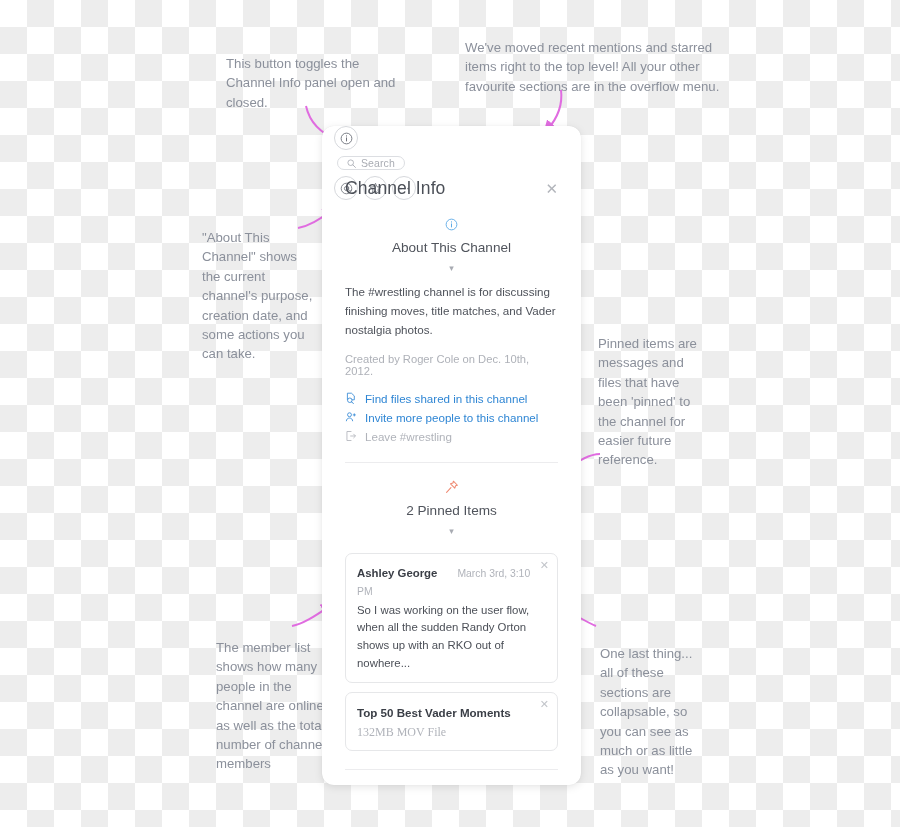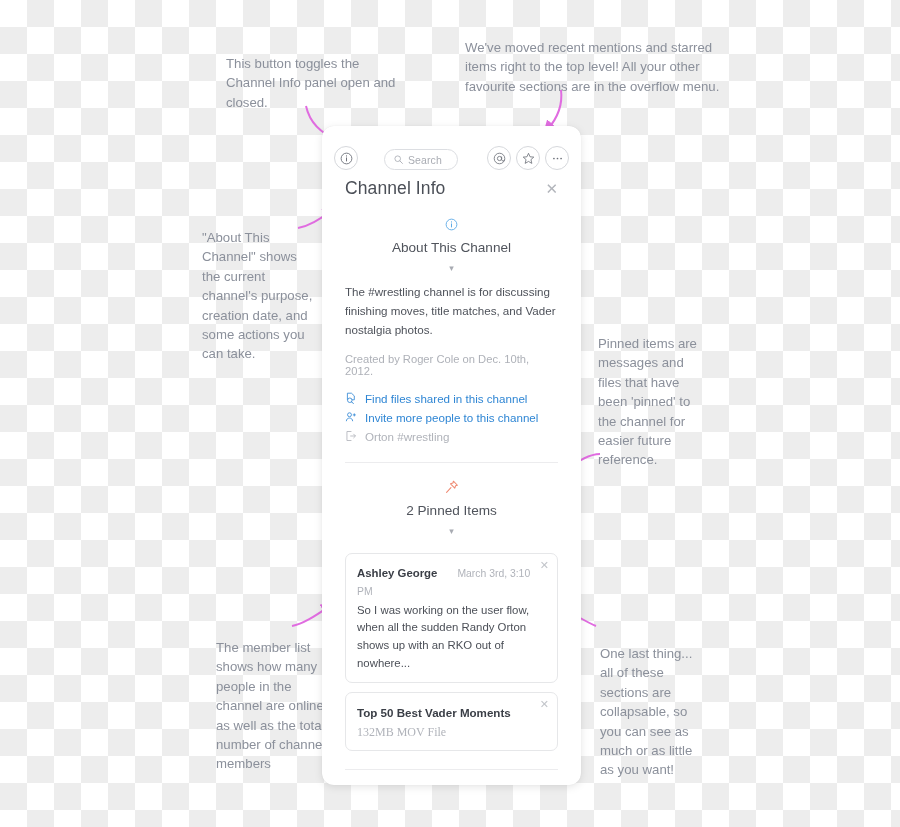--- a/index.html
+++ b/index.html
@@ -44,24 +44,25 @@
     height: 659px;
     background: #ffffff;
     border-radius: 12px;
     box-shadow: 0 2px 9px rgba(0,0,0,0.10), 0 0 1px rgba(0,0,0,0.10);
     overflow: hidden;
   }
 
   .toolbar {
     height: 44px;
     display: flex;
-    align-items: flex-end;
+    align-items: flex-start;
     padding: 0 12px;
     box-sizing: border-box;
-    gap: 23px;
+    gap: 6px;
+    flex-direction: column;
   }
   .circ-btn {
     width: 22px;
     height: 22px;
     border-radius: 50%;
     border: 1px solid #d6d8dc;
     display: flex;
     align-items: center;
     justify-content: center;
     background: #fff;
@@ -383,21 +384,21 @@
           <line x1="10.4" y1="5.2" x2="14.4" y2="5.2" stroke="#2f86d4" stroke-width="1.1"></line>
         </svg>
         <span>Invite more people to this channel</span>
       </div>
       <div class="action-row muted">
         <svg width="12" height="12" viewBox="0 0 16 16">
           <path d="M8.6 2 h-6 v12 h6" fill="none" stroke="#b0b3ba" stroke-width="1.1" stroke-linejoin="round"></path>
           <line x1="7" y1="8" x2="14" y2="8" stroke="#b0b3ba" stroke-width="1.1"></line>
           <path d="M11.2 5.2 L14 8 L11.2 10.8" fill="none" stroke="#b0b3ba" stroke-width="1.1" stroke-linejoin="round"></path>
         </svg>
-        <span>Orton #wrestling</span>
+        <span>Leave #wrestling</span>
       </div>
     </div>
 
     <div class="divider"></div>
 
     <div class="section-head">
       <svg width="14" height="14" viewBox="0 0 16 16">
         <path d="M9.6 1.4 L14.2 6 L12.1 6.6 L11.2 9.3 L6.3 4.4 L9 3.5 Z" fill="none" stroke="#ef8a72" stroke-width="1.2" stroke-linejoin="round"></path>
         <line x1="6.8" y1="8.7" x2="1.8" y2="14.2" stroke="#ef8a72" stroke-width="1.2" stroke-linecap="round"></line>
       </svg>

